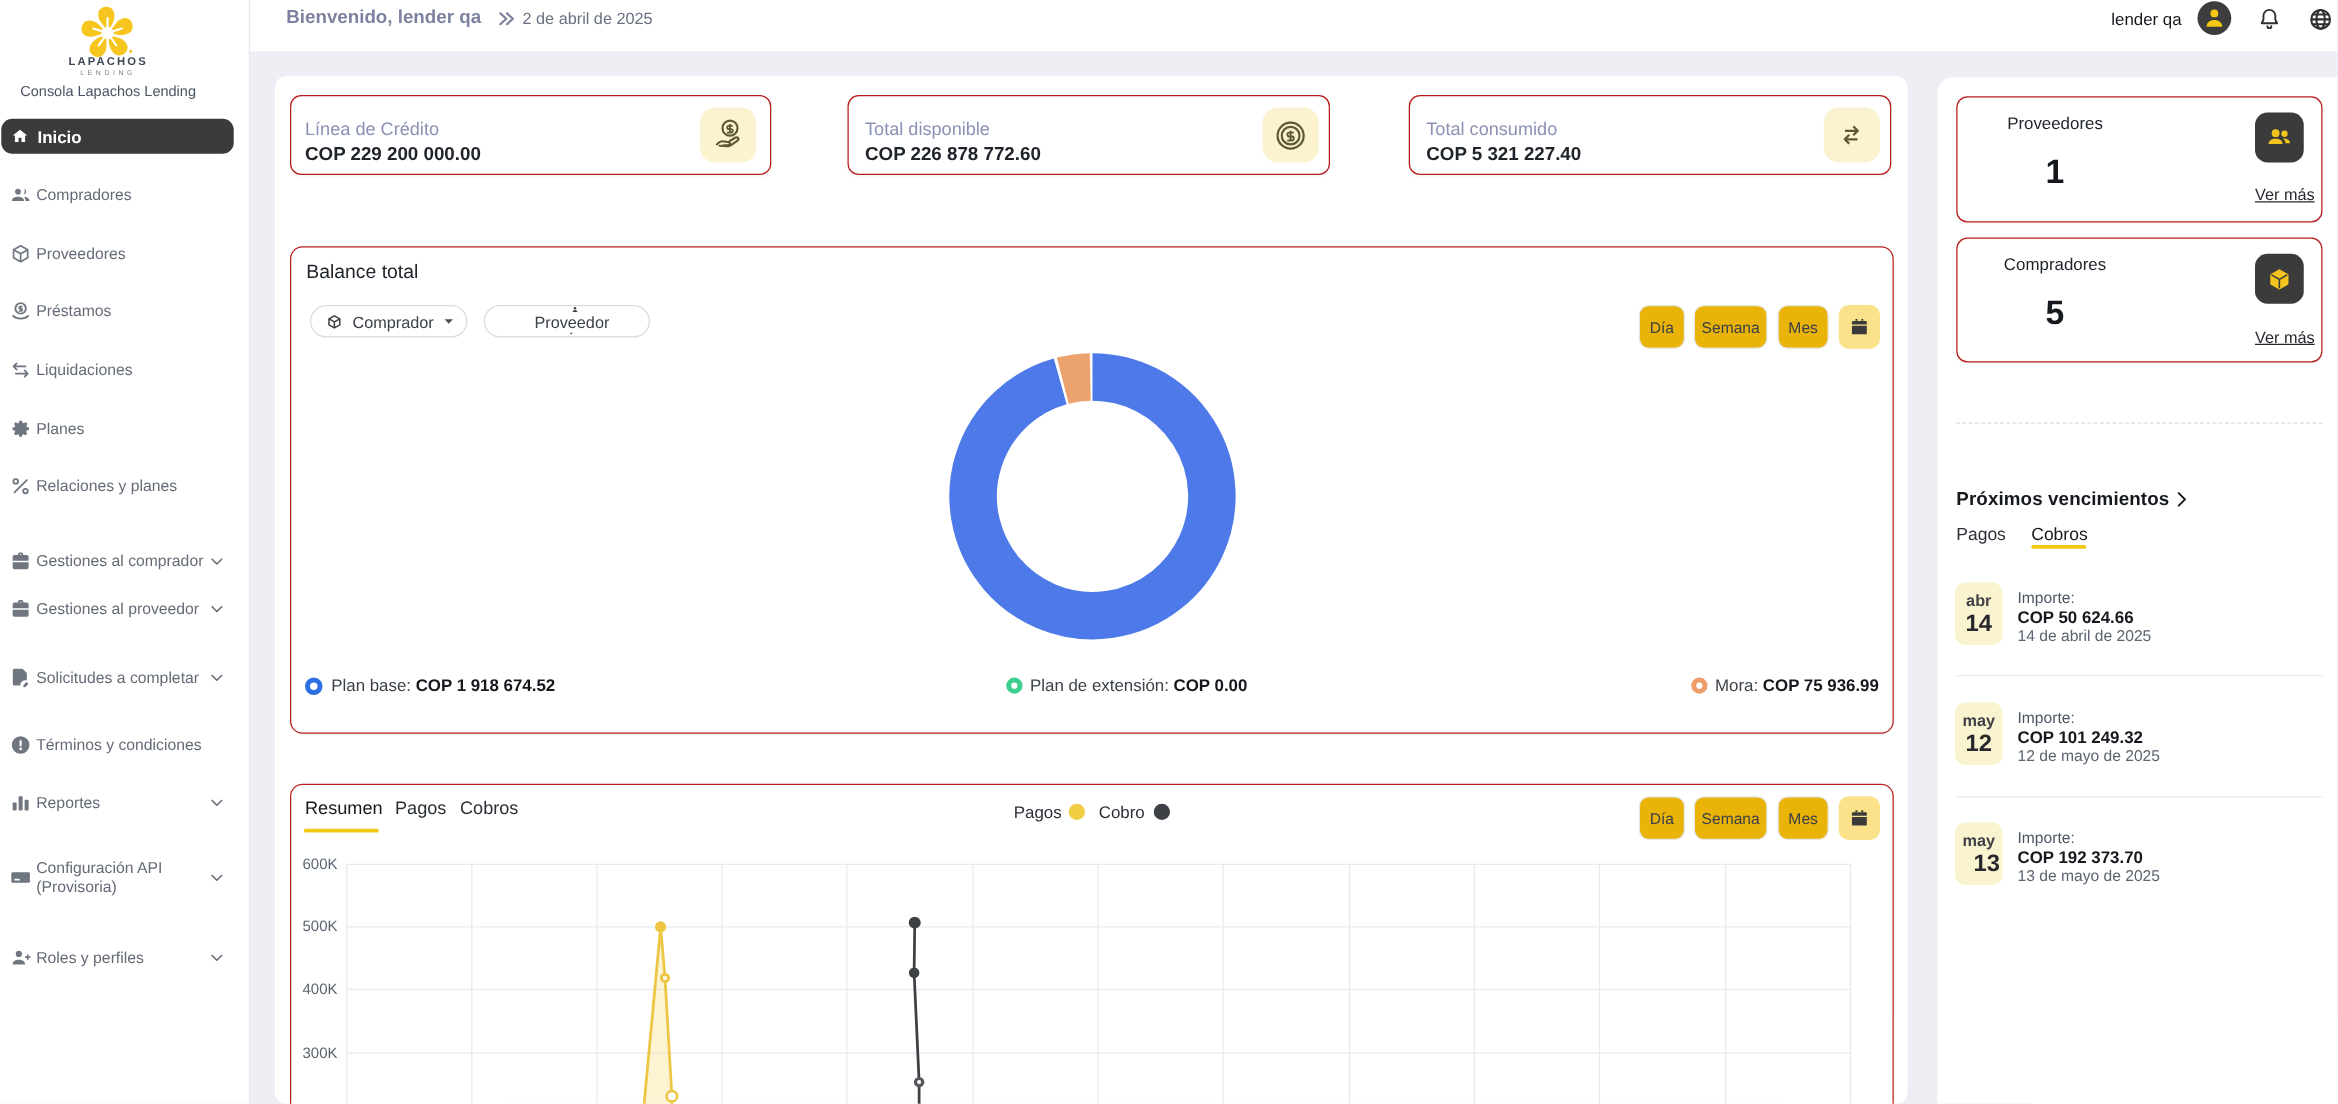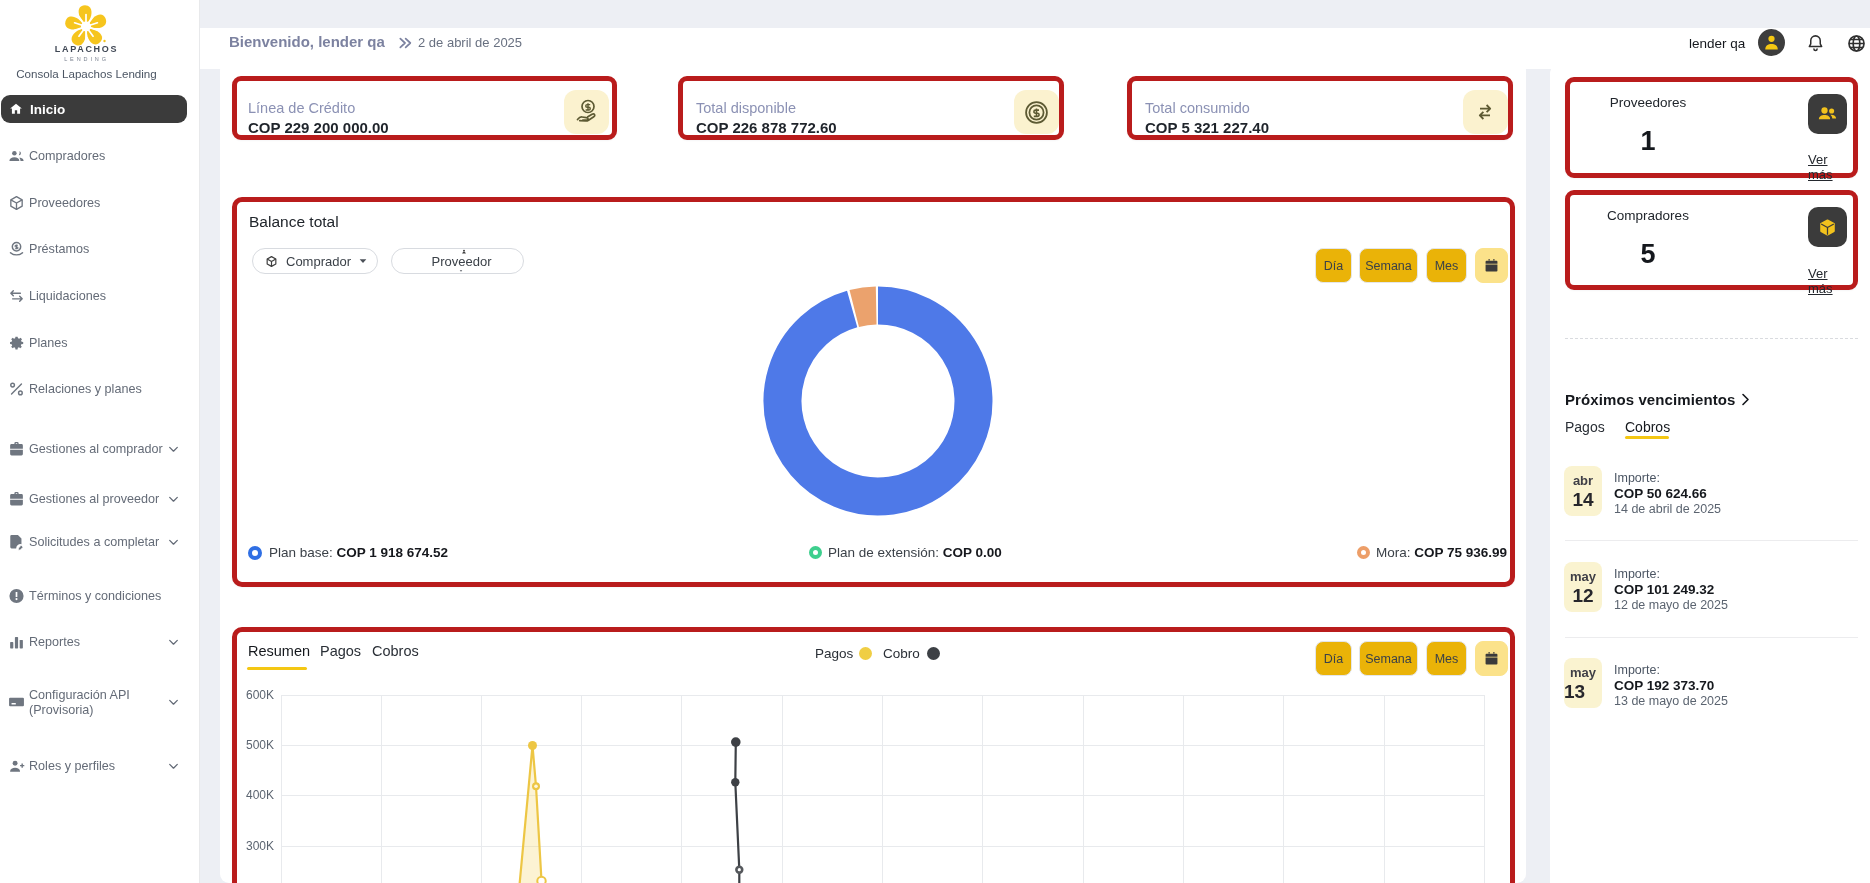--- a/index.html
+++ b/index.html
@@ -6,23 +6,23 @@
 html,body { width:1870px; height:883px; overflow:hidden; font-family:"Liberation Sans",sans-serif; background:#edeff4; }
 .abs { position:absolute; }
 #page { position:relative; width:1870px; height:883px; }
 
 #sidebar { position:absolute; left:0; top:0; width:200px; height:883px; background:#fff; border-right:1px solid #e8e9eb; z-index:5; }
 .navitem { position:absolute; left:0; width:200px; height:22px; color:#646b77; font-size:12.6px; }
 .navitem .ico { position:absolute; left:8px; top:50%; transform:translateY(-50%); width:17px; height:17px; }
 .navitem .lbl { position:absolute; left:29px; top:50%; transform:translateY(-50%); white-space:nowrap; }
 .navitem .chev { position:absolute; left:167px; top:50%; transform:translateY(-50%); width:13px; height:13px; }
 
-#header { position:absolute; left:200px; top:0; width:1670px; height:41px; background:#fff;margin-top:28px; }
-
-.card { position:absolute; background:#fff; border:5px solid #b91c1c; border-radius:9px; box-shadow:0 1px 2px rgba(16,24,40,.04); }
+#header { position:absolute; left:200px; top:0; width:1670px; height:41px; background:#fff; }
+
+.card { position:absolute; background:#fff; border:1px solid #b91c1c; border-radius:9px; box-shadow:0 1px 2px rgba(16,24,40,.04); }
 .btn { position:absolute; background:#eab308; border:1px solid #e4e6ea; border-radius:8px; font-size:12.5px; color:#3b4148; display:flex; align-items:center; justify-content:center; }
 .btn.yellow { background:#fbe28a; border-color:#fbe28a; }
 .chip { position:absolute; height:26px; border:1px solid #d8dbe0; border-radius:14px; display:flex; align-items:center; font-size:13px; color:#3b4148; background:#fff; }
 </style>
 </head>
 <body>
 <div id="page">
   <div id="mainbg" class="abs" style="left:200px;top:41px;width:1670px;height:842px;background:#edeff4;"></div>
   <div id="header">
   <div class="abs" style="left:29px;top:5px;font-size:15px;font-weight:bold;color:#7c82a0;">Bienvenido, lender qa</div>
@@ -238,21 +238,21 @@
     <div class="abs" style="left:0;top:7px;width:38px;text-align:center;font-size:13px;font-weight:bold;color:#3f3f46;">may</div>
     <div class="abs" style="left:0;top:23px;width:38px;text-align:center;font-size:19px;font-weight:bold;color:#27272c;">12</div>
   </div>
   <div class="abs" style="left:1614px;top:567px;font-size:12.5px;color:#4b5563;">Importe:</div>
   <div class="abs" style="left:1614px;top:582px;font-size:13.5px;font-weight:bold;color:#15181d;">COP 101 249.32</div>
   <div class="abs" style="left:1614px;top:598px;font-size:12.5px;color:#5b6470;">12 de mayo de 2025</div>
   <div class="abs" style="left:1565px;top:637px;width:293px;border-top:1px solid #ececee;"></div>
 
   <div class="abs" style="left:1564px;top:658px;width:38px;height:50px;background:#faf3d0;border-radius:8px;">
     <div class="abs" style="left:0;top:7px;width:38px;text-align:center;font-size:13px;font-weight:bold;color:#3f3f46;">may</div>
-    <div class="abs" style="left:0;top:23px;width:36px;text-align:left;font-size:19px;font-weight:bold;color:#27272c;">13</div>
+    <div class="abs" style="left:0;top:23px;width:36px;text-align:right;font-size:19px;font-weight:bold;color:#27272c;">13</div>
   </div>
   <div class="abs" style="left:1614px;top:663px;font-size:12.5px;color:#4b5563;">Importe:</div>
   <div class="abs" style="left:1614px;top:678px;font-size:13.5px;font-weight:bold;color:#15181d;">COP 192 373.70</div>
   <div class="abs" style="left:1614px;top:694px;font-size:12.5px;color:#5b6470;">13 de mayo de 2025</div>
   <div id="sidebar">
 
   <svg class="abs" style="left:64px;top:3px;" width="44" height="44" viewBox="0 0 44 44">
     <g transform="translate(22,23.5)">
       <g fill="#f6c51e">
         <path d="M0,-2.5 C -5.5,-5.5 -8.5,-13 -7,-17.5 C -5.5,-21.5 1,-22.5 4,-19 C 7,-15.5 5.5,-7 0,-2.5 Z" transform="rotate(0)"></path>
@@ -335,21 +335,21 @@
   <div class="navitem" style="top:425px;margin-top:13px;">
         <svg class="ico" viewBox="0 0 24 24" fill="#6f7680">
           <path d="M9 5V4a2 2 0 0 1 2-2h2a2 2 0 0 1 2 2v1h4a2 2 0 0 1 2 2v4.5H3V7a2 2 0 0 1 2-2h4Zm2 0h2V4h-2v1Z"></path>
           <path d="M3 13h18v6a2 2 0 0 1-2 2H5a2 2 0 0 1-2-2v-6Zm8 0h2v2h-2v-2Z"></path>
         </svg>
         <span class="lbl">Gestiones al comprador</span>
         <svg class="chev" viewBox="0 0 24 24" fill="none" stroke="#646b77" stroke-width="2.4" stroke-linecap="round" stroke-linejoin="round">
           <path d="M5 9l7 7 7-7"></path>
         </svg>
       </div>
-  <div class="navitem" style="top:488px;">
+  <div class="navitem" style="top:476px;">
         <svg class="ico" viewBox="0 0 24 24" fill="#6f7680">
           <path d="M9 5V4a2 2 0 0 1 2-2h2a2 2 0 0 1 2 2v1h4a2 2 0 0 1 2 2v4.5H3V7a2 2 0 0 1 2-2h4Zm2 0h2V4h-2v1Z"></path>
           <path d="M3 13h18v6a2 2 0 0 1-2 2H5a2 2 0 0 1-2-2v-6Zm8 0h2v2h-2v-2Z"></path>
         </svg>
         <span class="lbl">Gestiones al proveedor</span>
         <svg class="chev" viewBox="0 0 24 24" fill="none" stroke="#646b77" stroke-width="2.4" stroke-linecap="round" stroke-linejoin="round">
           <path d="M5 9l7 7 7-7"></path>
         </svg>
       </div>
   <div class="navitem" style="top:531px;">

